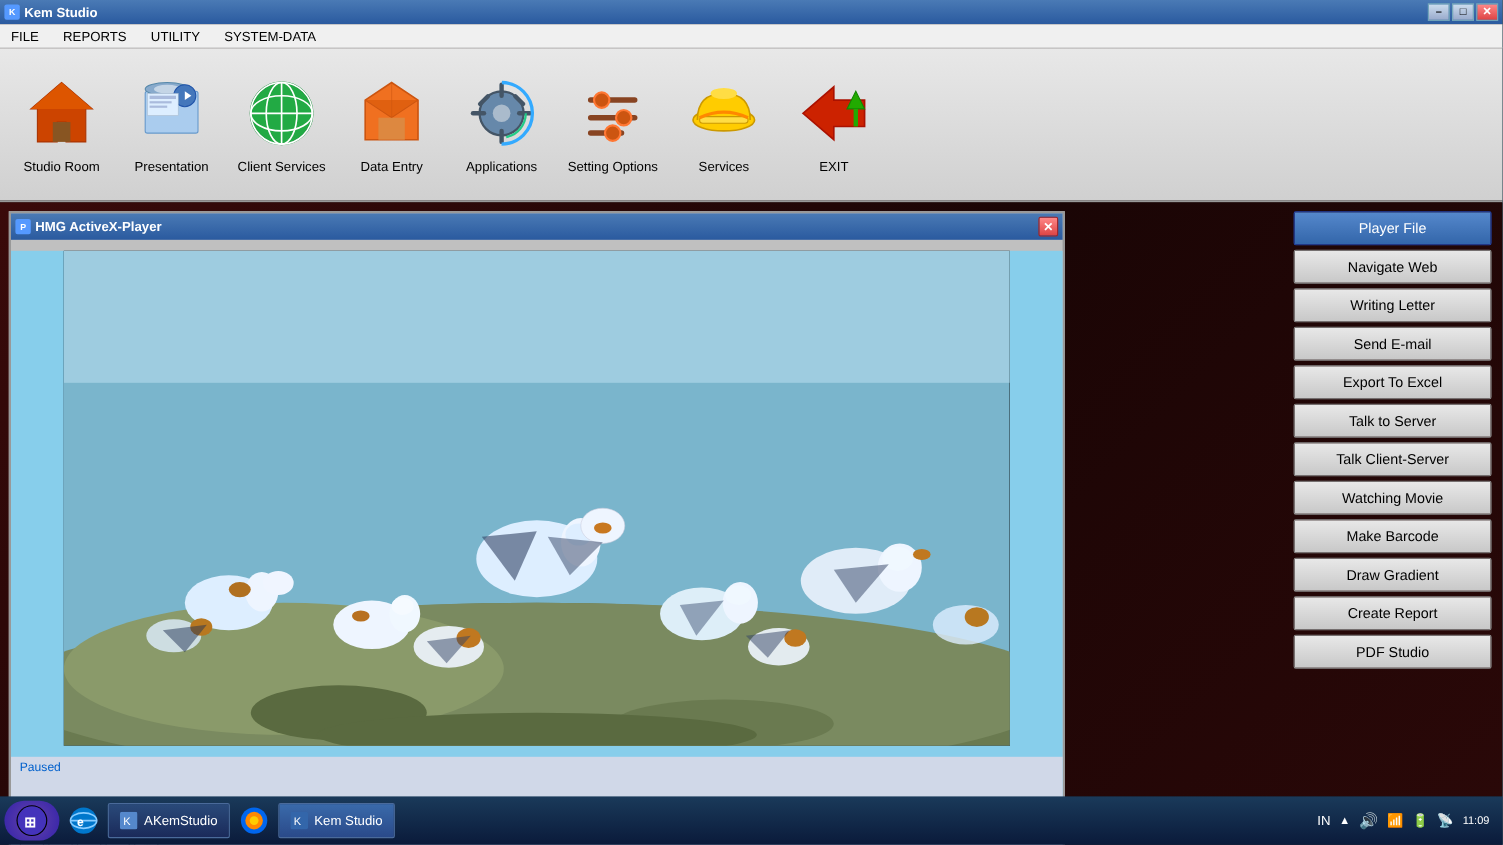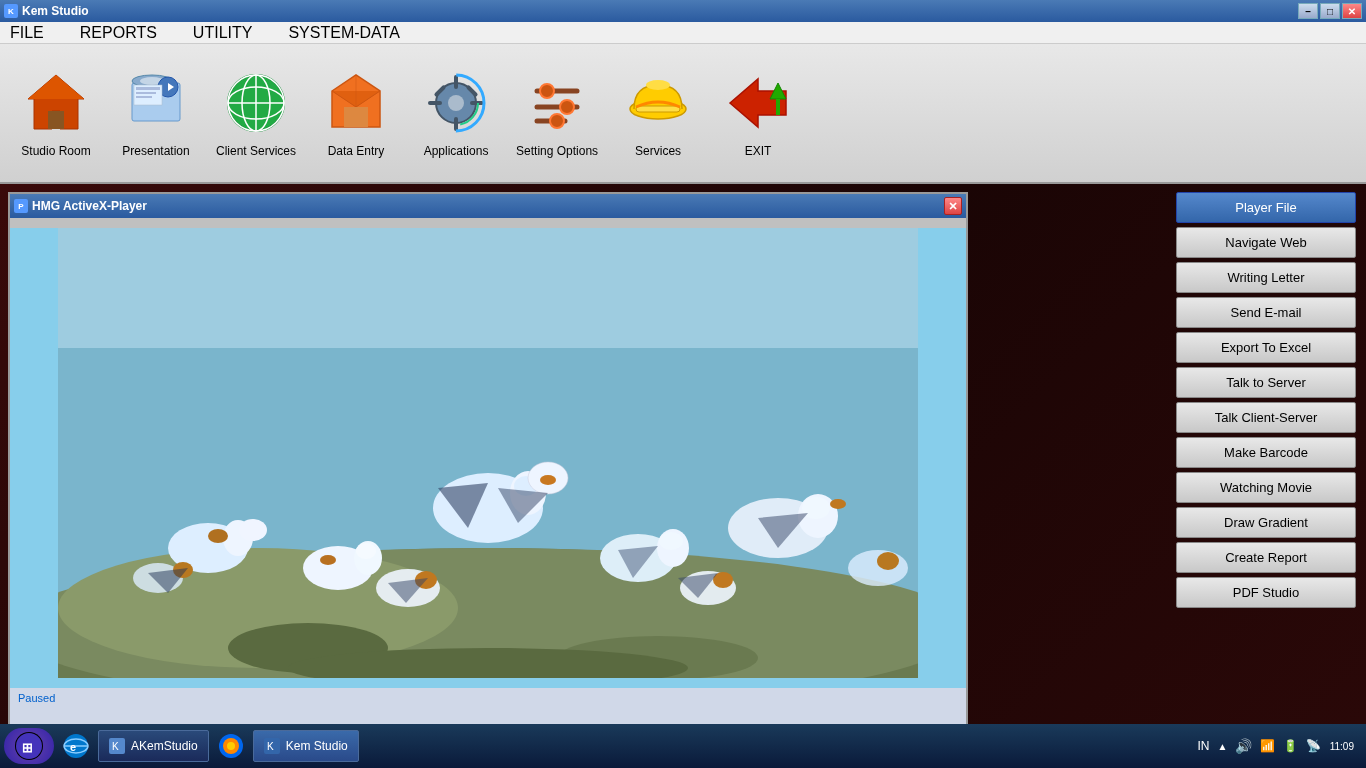--- a/index.html
+++ b/index.html
@@ -27,22 +27,22 @@
     .title-btn.close { background: linear-gradient(to bottom, #f88, #d44); color: white; }
 
     
     .menu-bar {
       background: #f0f0f0;
       height: 22px;
       display: flex;
       align-items: center;
       padding: 0 4px;
       border-bottom: 1px solid #ccc;
-      font-size: 16px;
-      gap: 24px;
+      font-size: 12px;
+      gap: 10px;
     }
     .menu-item { cursor: pointer; padding: 2px 6px; }
 
     
     .toolbar {
       background: linear-gradient(to bottom, #e8e8e8, #d0d0d0);
       height: 140px;
       display: flex;
       align-items: center;
       padding: 8px 16px;
@@ -500,22 +500,22 @@
   </div>
 
   <div class="sidebar">
     <button class="sidebar-btn active">Player File</button>
     <button class="sidebar-btn">Navigate Web</button>
     <button class="sidebar-btn">Writing Letter</button>
     <button class="sidebar-btn">Send E-mail</button>
     <button class="sidebar-btn">Export To Excel</button>
     <button class="sidebar-btn">Talk to Server</button>
     <button class="sidebar-btn">Talk Client-Server</button>
+    <button class="sidebar-btn">Watching Movie</button>
     <button class="sidebar-btn">Make Barcode</button>
-    <button class="sidebar-btn">Watching Movie</button>
     <button class="sidebar-btn">Draw Gradient</button>
     <button class="sidebar-btn">Create Report</button>
     <button class="sidebar-btn">PDF Studio</button>
   </div>
 </div>
 
 <div class="taskbar">
 
   <div class="taskbar-start">
     <svg width="30" height="30" viewBox="0 0 30 30">

